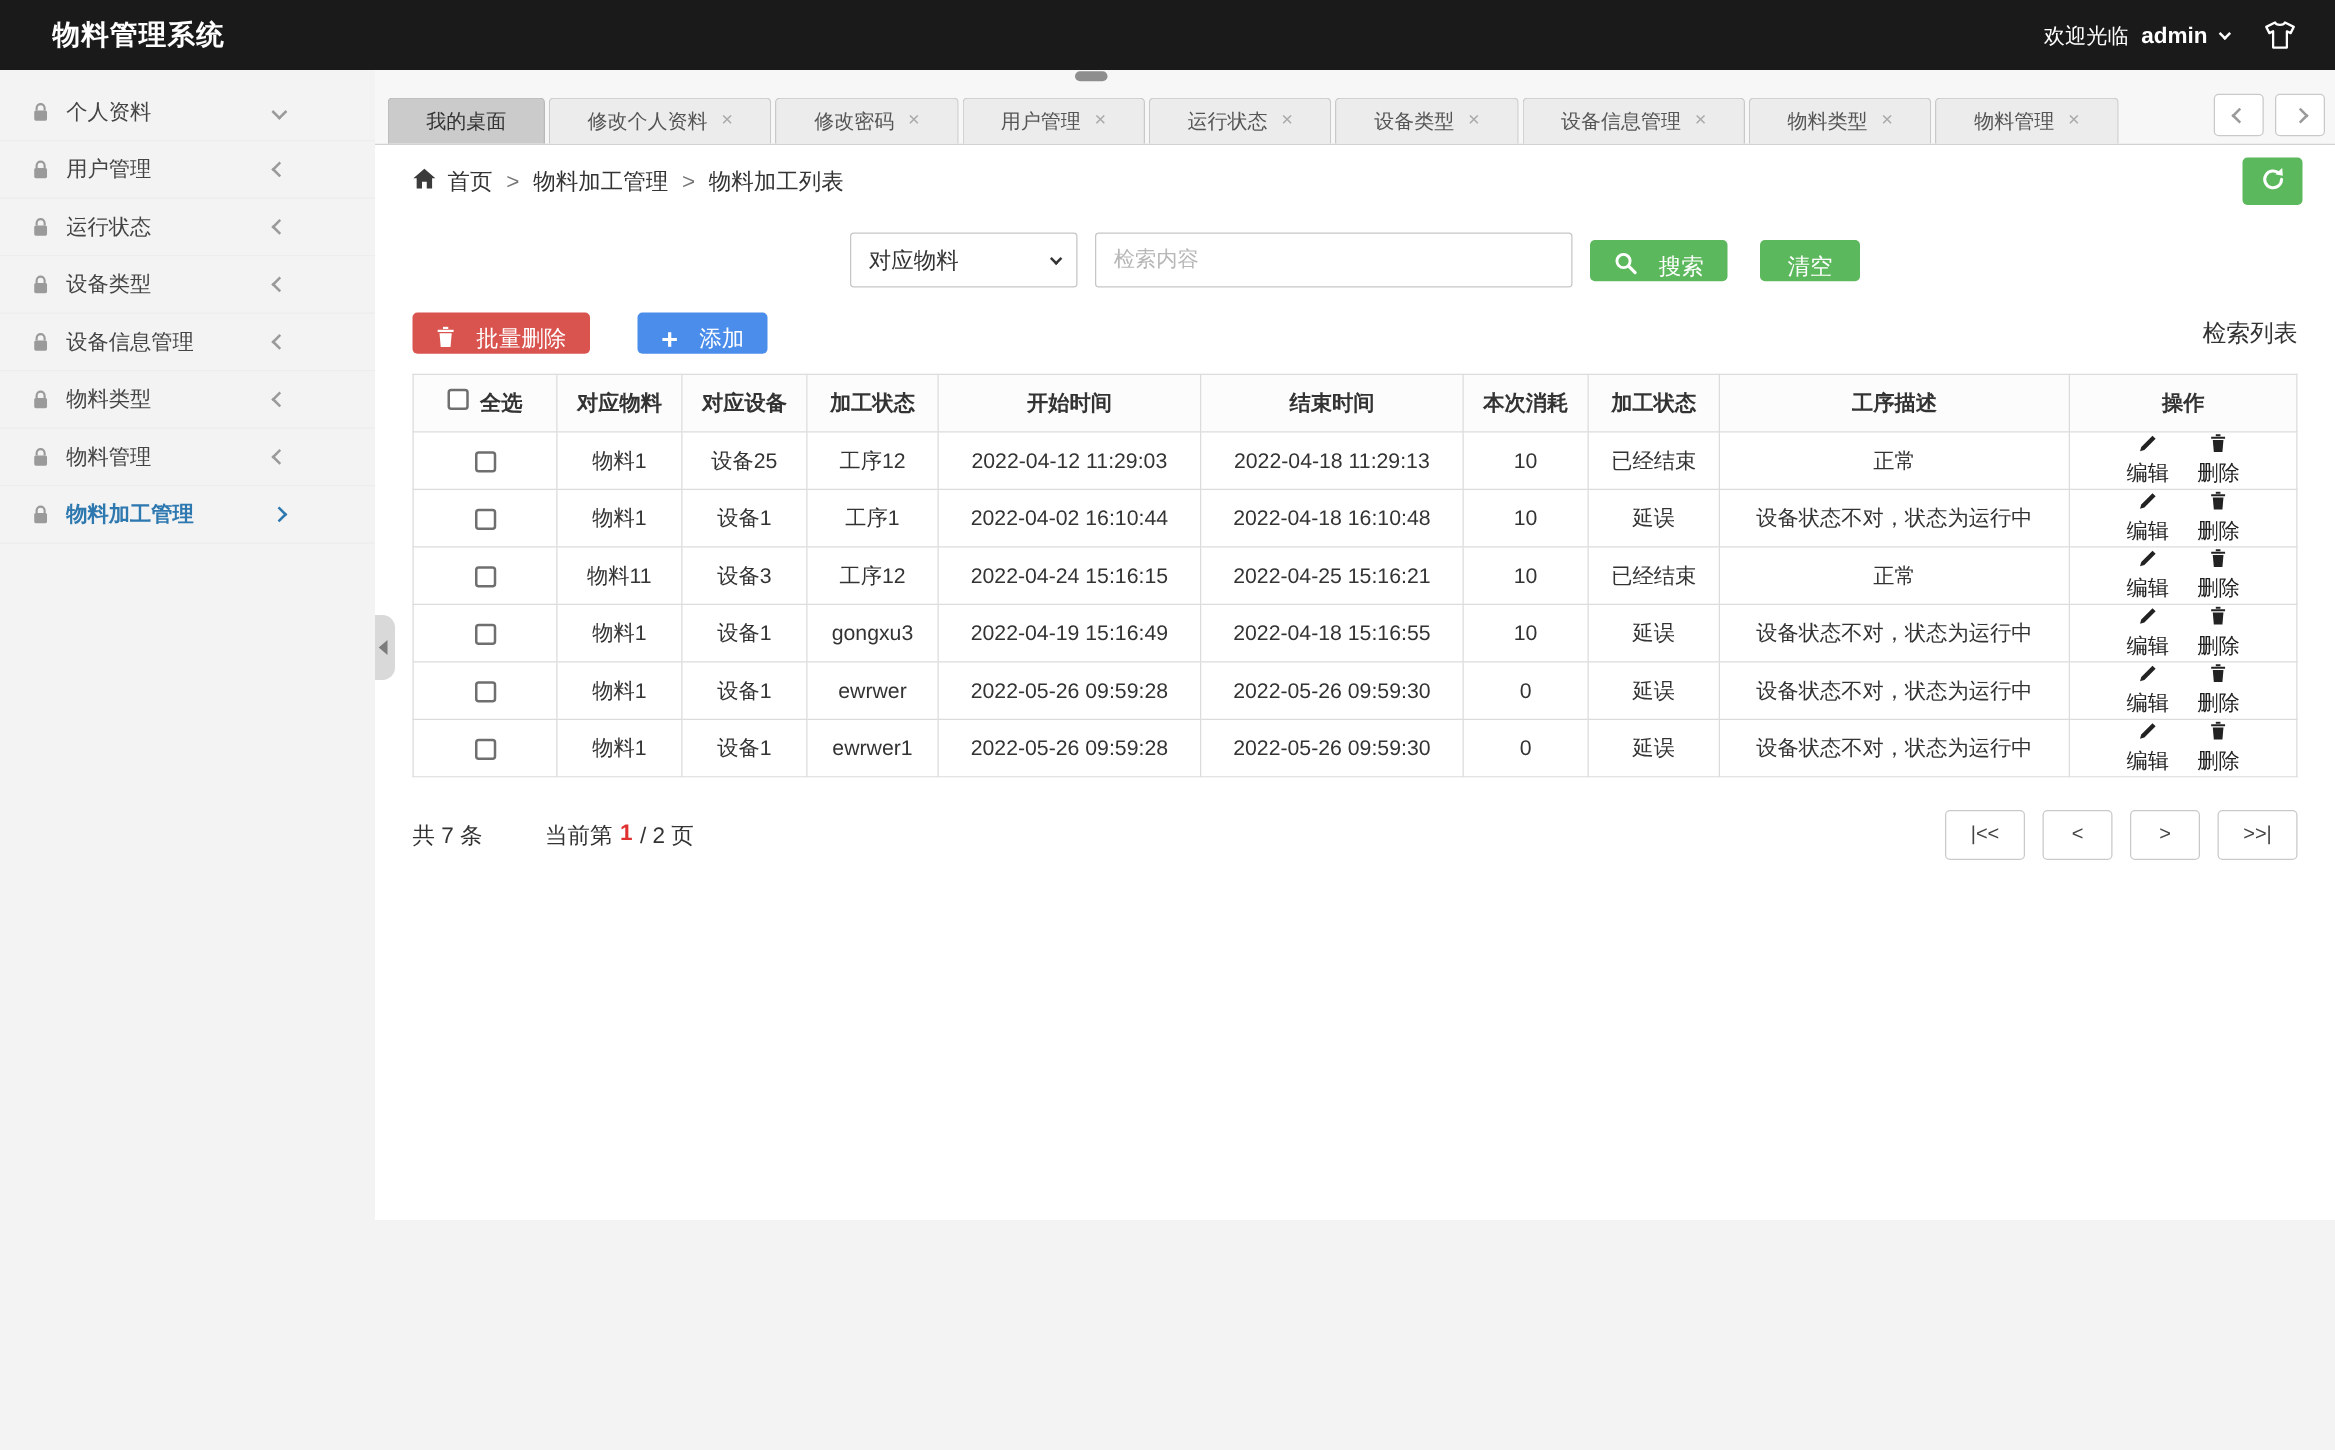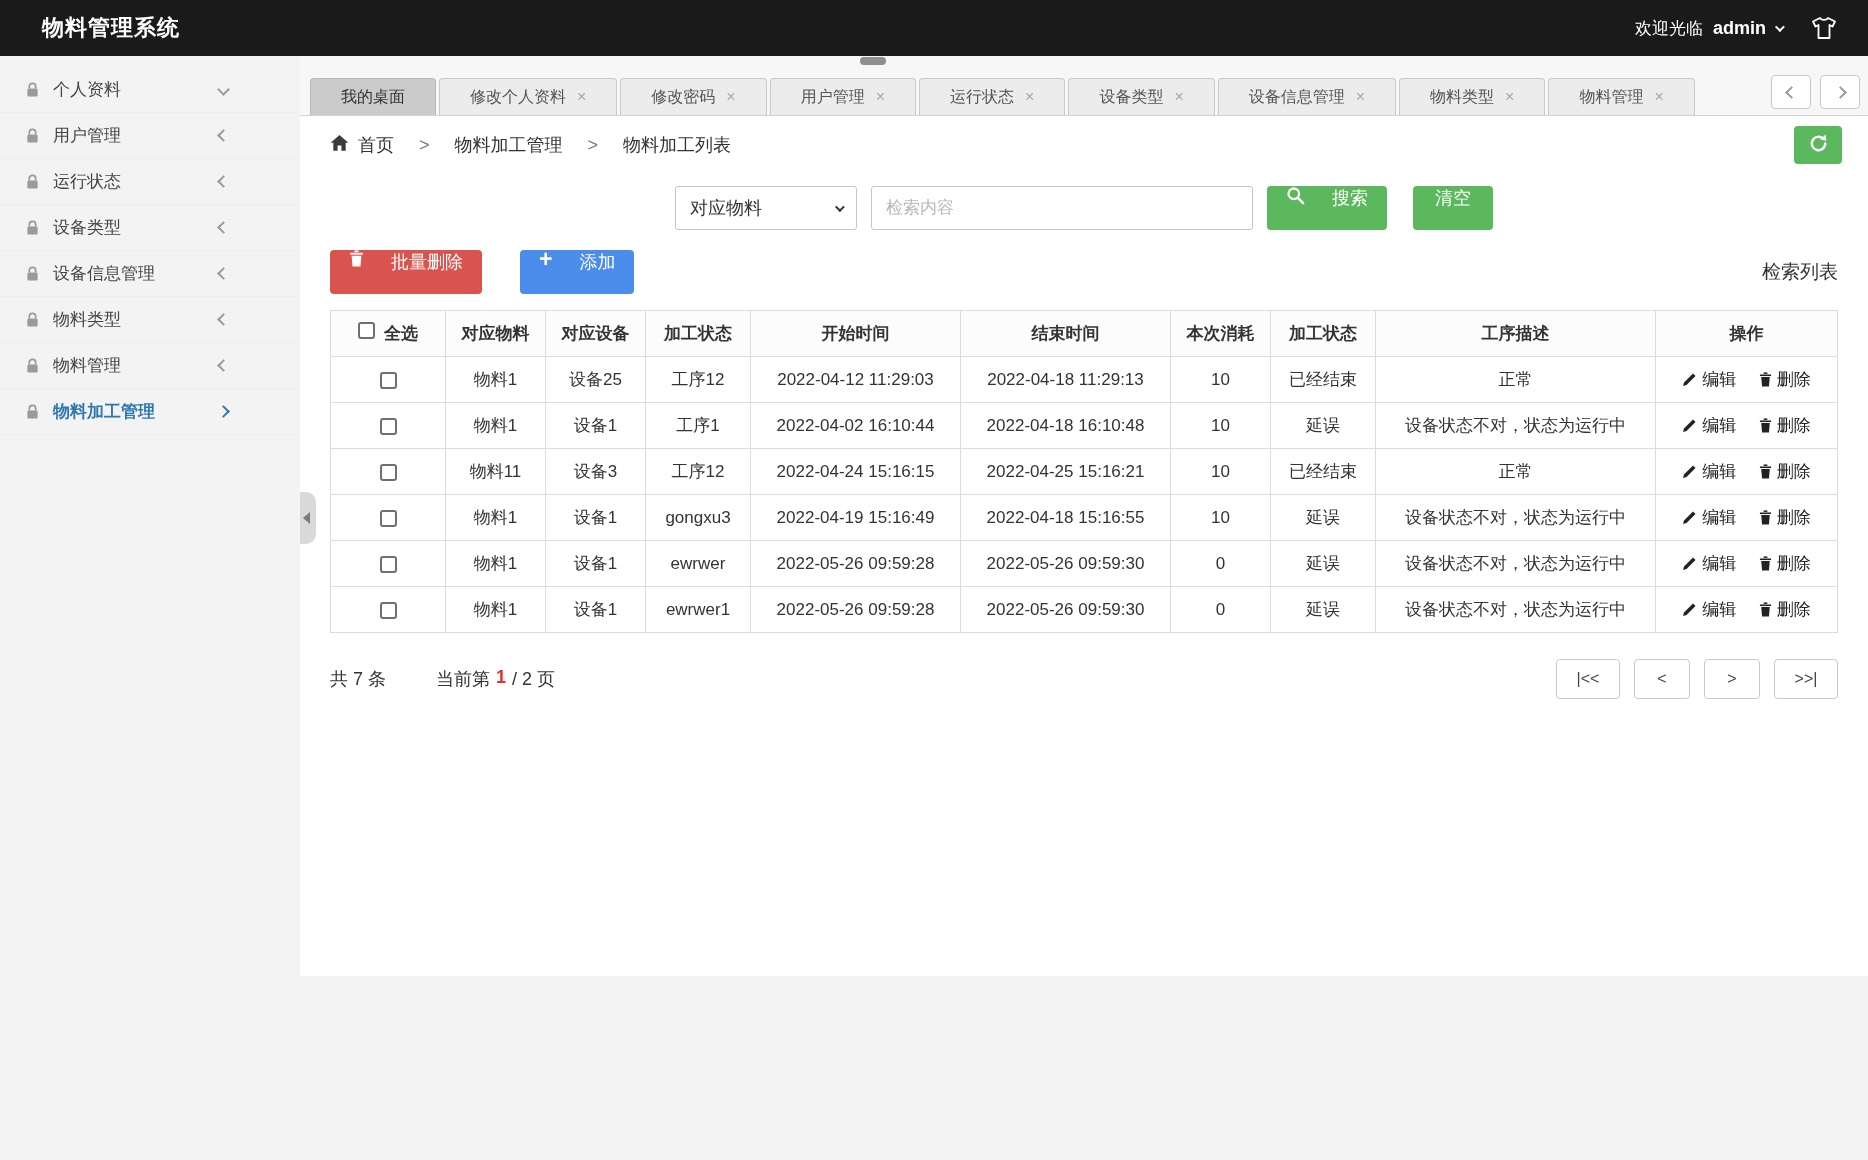--- a/index.html
+++ b/index.html
@@ -78,38 +78,38 @@
   .tab-close { color:#a9a9a9; font-size:16px; line-height:1; cursor:pointer; }
   .tab-scroll-thumb { position:absolute; top:1px; left:560px; width:26px; height:8px;
     background:#8e8e8e; border-radius:4px; }
   .tab-nav { position:absolute; right:8px; bottom:6px; display:flex; gap:9px; background:#f7f7f7; padding-left:8px; }
   .tab-nav button {
     width:40px; height:34px; background:#fff; border:1px solid #c9c9c9; border-radius:4px;
     display:flex; align-items:center; justify-content:center; cursor:pointer;
   }
 
   
-  .crumb-row { position:relative; display:flex; align-items:center; gap:25px;
+  .crumb-row { position:relative; display:flex; align-items:center; gap:11px;
     height:58px; padding:0 26px 0 30px; font-size:18px; background:#fff; }
   .crumb-home { display:flex; align-items:center; gap:9px; color:#333; cursor:pointer; text-decoration:none; }
   .crumb-sep { color:#777; }
   .refresh-btn { position:absolute; right:26px; top:10px; width:48px; height:38px;
     background:#5cb85c; border:none; border-radius:4px;
     display:flex; align-items:center; justify-content:center; cursor:pointer; }
 
   
   .search-row { display:flex; align-items:center; justify-content:center; gap:14px;
     padding:12px 0 14px; background:#fff; }
   .field-select { width:182px; height:44px; border:1px solid #c6c6c6; border-radius:3px;
     display:flex; align-items:center; justify-content:space-between; padding:0 14px;
     font-size:18px; background:#fff; cursor:pointer; }
   .search-input { width:382px; height:44px; border:1px solid #c6c6c6; border-radius:3px;
     padding:0 14px; font-size:17px; color:#333; outline:none; }
   .search-input::placeholder { color:#b7b7b7; }
-  .btn { display:inline-flex; align-items:flex-start; gap:27px; height:44px; padding:0 19px;
+  .btn { display:inline-flex; align-items:flex-end; gap:17px; height:33px; padding:0 19px;
     border:none; border-radius:4px; font-size:18px; color:#fff; cursor:pointer; }
   .btn.green { background:#5cb85c; }
   .btn.red { background:#d9534f; }
   .btn.blue { background:#4a8dea; }
   .clear-btn { margin-left:12px; padding:0 22px; }
 
   
   .toolbar { display:flex; align-items:center; padding:6px 30px 0; background:#fff; }
   .add-btn { margin-left:38px; }
   .plus-ic { font-size:23px; font-weight:bold; line-height:1; margin-top:-2px; }
@@ -117,21 +117,21 @@
 
   
   .table-wrap { padding:16px 30px 0; background:#fff; }
   table { width:100%; border-collapse:collapse; table-layout:fixed; }
   th, td { border:1px solid #dcdcdc; height:46px; text-align:center;
     font-size:17px; color:#333; padding:0 6px; overflow:hidden; white-space:nowrap; }
   th { font-weight:bold; background:#fcfcfc; }
   .cklabel { display:inline-flex; align-items:flex-start; gap:9px; font-weight:bold; cursor:pointer; }
   input[type="checkbox"] { appearance:none; -webkit-appearance:none; width:17px; height:17px;
     border:2px solid #6f6f6f; border-radius:3px; background:#fff; cursor:pointer; vertical-align:middle; }
-  .op { display:inline-flex; align-items:center; gap:5px; margin:0 9px; cursor:pointer; color:#222; text-decoration:none; }
+  .op { display:inline-flex; align-items:center; gap:5px; margin:0 9px; cursor:pointer; color:#222; text-decoration:none;flex-direction:column; }
   .op-ic { display:flex; align-items:center; }
 
   
   .pager-row { display:flex; align-items:center; padding:26px 30px 0; font-size:18px; background:#fff; }
   .pager-current { margin-left:50px; display:inline-flex; gap:6px; }
   .page-red { color:#e03131; font-weight:bold; }
   .pager-buttons { margin-left:auto; display:flex; gap:14px; }
   .pager-buttons button { min-width:56px; height:40px; padding:0 12px;
     background:#fff; border:1px solid #c9c9c9; border-radius:4px;
     font-size:16px; color:#444; cursor:pointer; }

